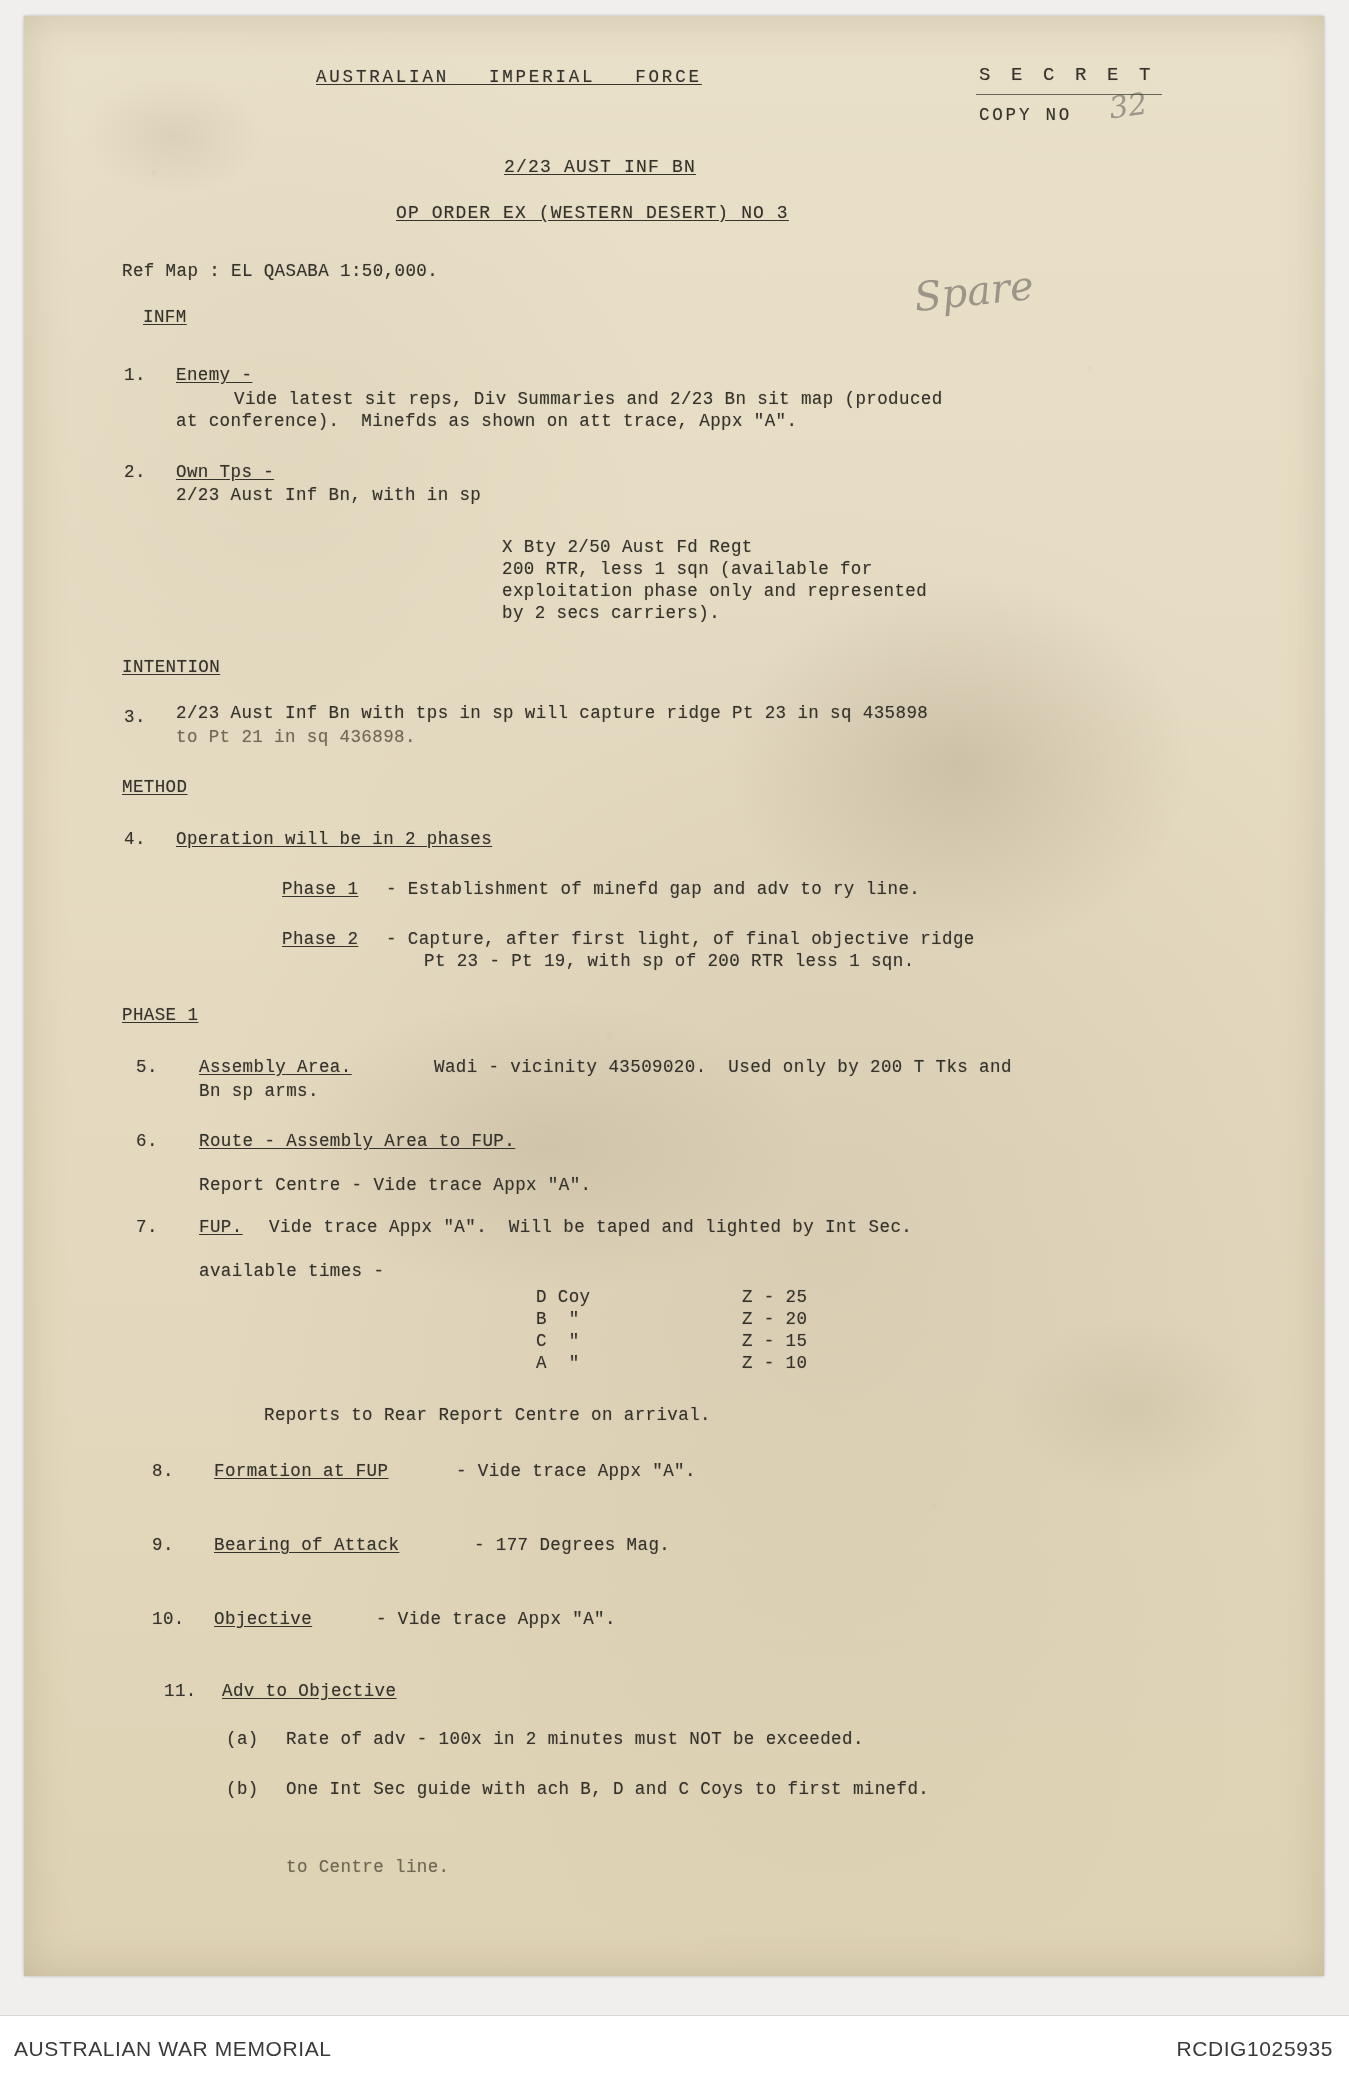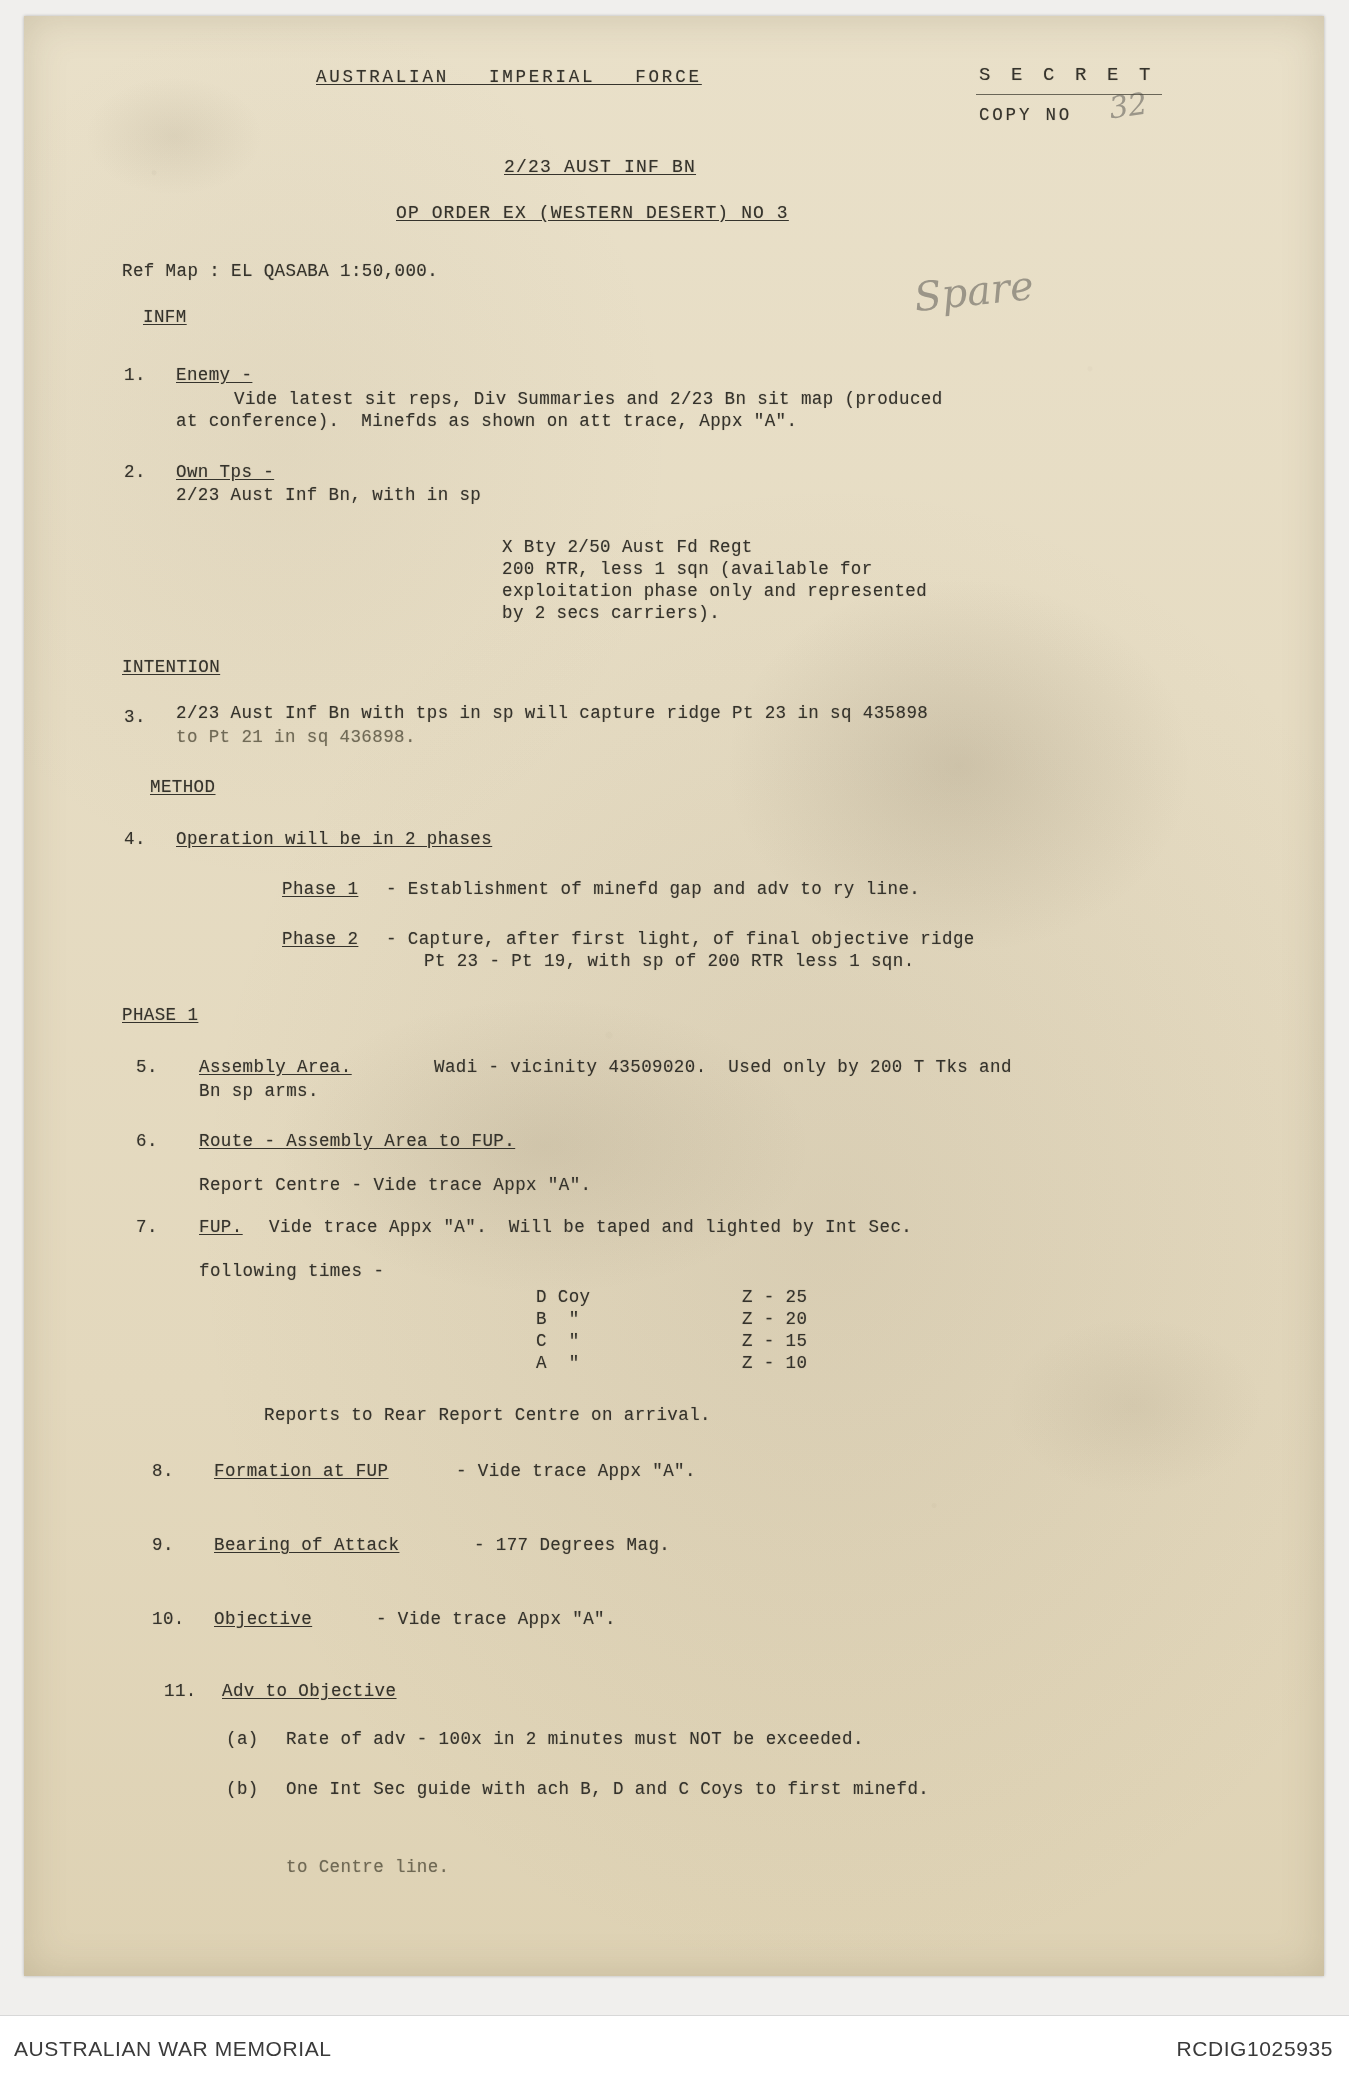--- a/index.html
+++ b/index.html
@@ -140,21 +140,21 @@
   <div class="t" style="left:478px; top:520px;">X Bty 2/50 Aust Fd Regt</div>
   <div class="t" style="left:478px; top:542px;">200 RTR, less 1 sqn (available for</div>
   <div class="t" style="left:478px; top:564px;">exploitation phase only and represented</div>
   <div class="t" style="left:478px; top:586px;">by 2 secs carriers).</div>
 
   <div class="t u" style="left:98px; top:640px;">INTENTION</div>
   <div class="t" style="left:100px; top:690px;">3.</div>
   <div class="t" style="left:152px; top:686px;">2/23 Aust Inf Bn with tps in sp will capture ridge Pt 23 in sq 435898</div>
   <div class="t faint" style="left:152px; top:710px;">to Pt 21 in sq 436898.</div>
 
-  <div class="t u" style="left:98px; top:760px;margin-left:28px;">METHOD</div>
+  <div class="t u" style="left:98px; top:760px;">METHOD</div>
   <div class="t" style="left:100px; top:812px;">4.</div>
   <div class="t u" style="left:152px; top:812px;">Operation will be in 2 phases</div>
 
   <div class="t u" style="left:258px; top:862px;">Phase 1</div>
   <div class="t" style="left:362px; top:862px;">- Establishment of minefd gap and adv to ry line.</div>
 
   <div class="t u" style="left:258px; top:912px;">Phase 2</div>
   <div class="t" style="left:362px; top:912px;">- Capture, after first light, of final objective ridge</div>
   <div class="t" style="left:400px; top:934px;">Pt 23 - Pt 19, with sp of 200 RTR less 1 sqn.</div>
 
@@ -165,21 +165,21 @@
   <div class="t" style="left:410px; top:1040px;">Wadi - vicinity 43509020.  Used only by 200 T Tks and</div>
   <div class="t" style="left:175px; top:1064px;">Bn sp arms.</div>
 
   <div class="t" style="left:112px; top:1114px;">6.</div>
   <div class="t u" style="left:175px; top:1114px;">Route - Assembly Area to FUP.</div>
   <div class="t" style="left:175px; top:1158px;">Report Centre - Vide trace Appx "A".</div>
 
   <div class="t" style="left:112px; top:1200px;">7.</div>
   <div class="t u" style="left:175px; top:1200px;">FUP.</div>
   <div class="t" style="left:245px; top:1200px;">Vide trace Appx "A".  Will be taped and lighted by Int Sec.</div>
-  <div class="t" style="left:175px; top:1244px;">following times -</div>
+  <div class="t" style="left:175px; top:1244px;">available times -</div>
 
   <div class="t" style="left:512px; top:1270px;">D Coy</div>
   <div class="t" style="left:718px; top:1270px;">Z - 25</div>
   <div class="t" style="left:512px; top:1292px;">B  "</div>
   <div class="t" style="left:718px; top:1292px;">Z - 20</div>
   <div class="t" style="left:512px; top:1314px;">C  "</div>
   <div class="t" style="left:718px; top:1314px;">Z - 15</div>
   <div class="t" style="left:512px; top:1336px;">A  "</div>
   <div class="t" style="left:718px; top:1336px;">Z - 10</div>
 

